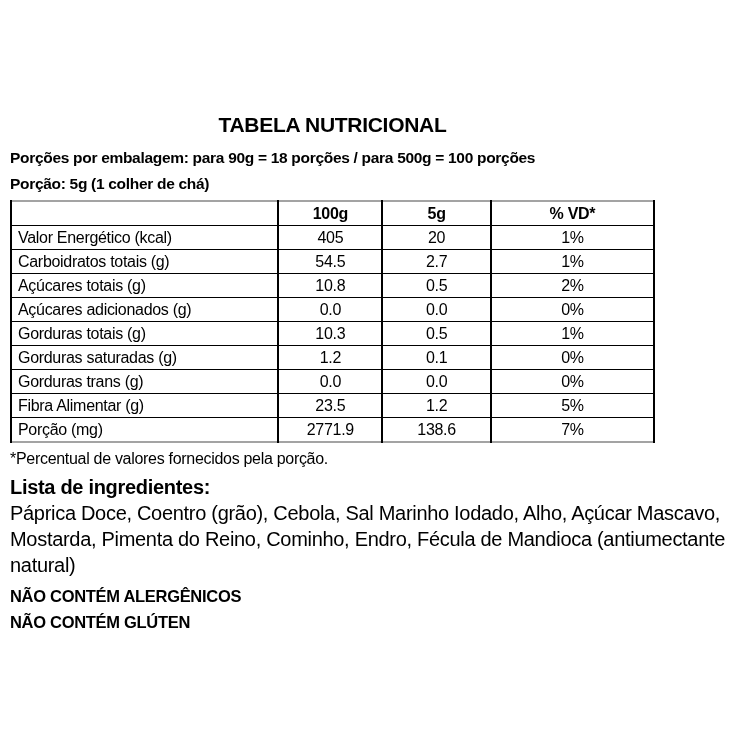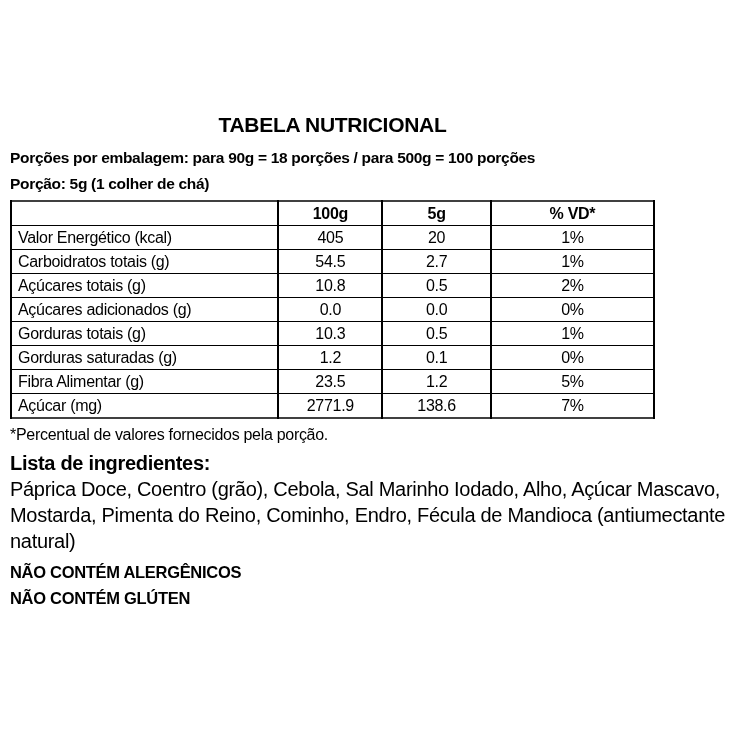--- a/index.html
+++ b/index.html
@@ -31,21 +31,21 @@
     font-weight: bold;
     font-size: 15.5px;
     line-height: 19px;
     margin: 0 0 7px 0;
   }
   table.nutrition {
     border-collapse: collapse;
     table-layout: fixed;
     width: 645px;
     margin-top: 4px;
-    border: 2px solid #404040;
+    border: 2px solid #a3a3a3;
   }
   table.nutrition th,
   table.nutrition td {
     border-top: 1px solid #000;
     border-bottom: 1px solid #000;
     border-left: 2px solid #000;
     border-right: 2px solid #000;
     height: 23px;
     font-size: 16px;
     padding: 0 6px;
@@ -150,27 +150,33 @@
           <td class="val">0.5</td>
           <td class="val">1%</td>
         </tr>
         <tr>
           <td class="lbl">Gorduras saturadas (g)</td>
           <td class="val">1.2</td>
           <td class="val">0.1</td>
           <td class="val">0%</td>
         </tr>
         <tr>
+          <td class="lbl">Gorduras trans (g)</td>
+          <td class="val">0.0</td>
+          <td class="val">0.0</td>
+          <td class="val">0%</td>
+        </tr>
+        <tr>
           <td class="lbl">Fibra Alimentar (g)</td>
           <td class="val">23.5</td>
           <td class="val">1.2</td>
           <td class="val">5%</td>
         </tr>
         <tr>
-          <td class="lbl">Açúcar (mg)</td>
+          <td class="lbl">Porção (mg)</td>
           <td class="val">2771.9</td>
           <td class="val">138.6</td>
           <td class="val">7%</td>
         </tr>
       </tbody>
   </table>
 
   <p class="footnote">*Percentual de valores fornecidos pela porção.</p>
 
   <p class="ingredients-heading">Lista de ingredientes:</p>

